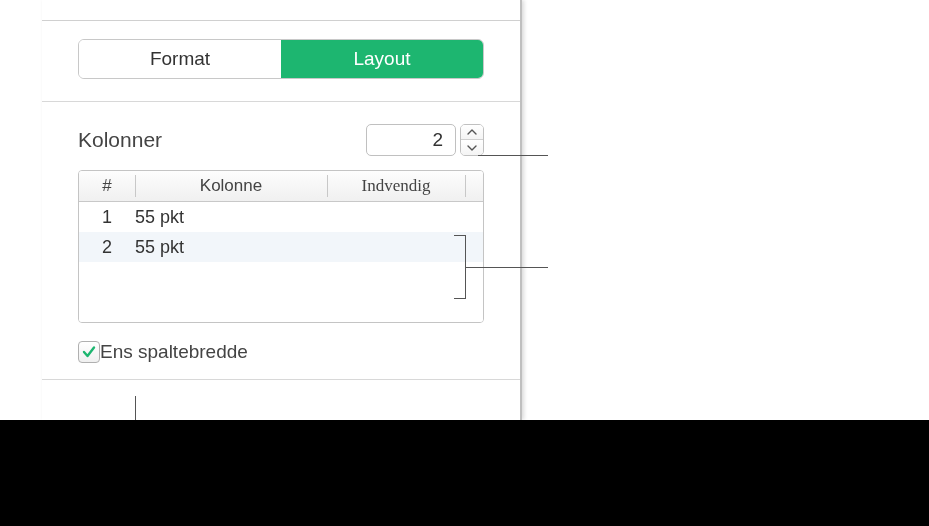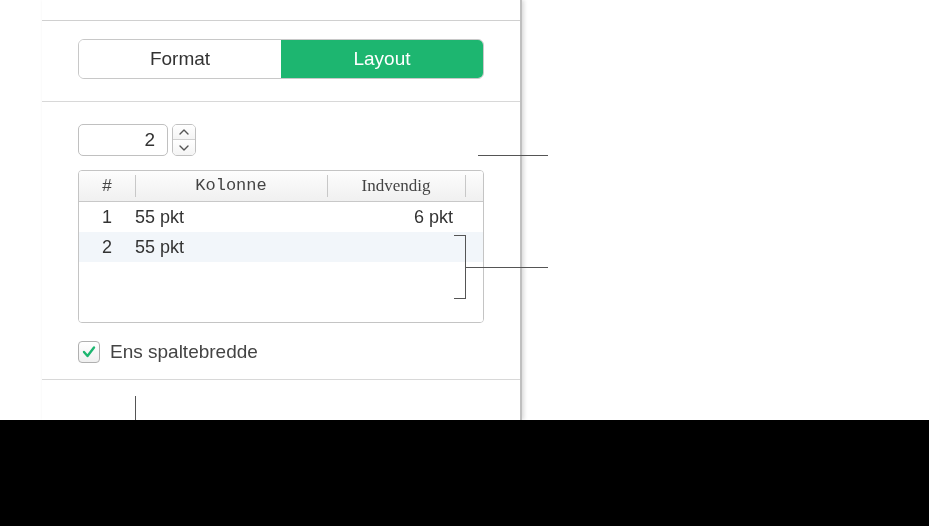--- a/index.html
+++ b/index.html
@@ -145,21 +145,21 @@
       content: "";
       position: absolute;
       left: 0;
       top: 4px;
       bottom: 4px;
       width: 1px;
       background: #c8c8c8;
     }
     
     .th-num { flex: 0 0 56px; }
-    .th-col { flex: 1; font-family: Liberation Mono, monospace; }
+    .th-col { flex: 1; }
     .th-gutter { flex: 0 0 138px; font-family: Liberation Serif, serif; }
     .th-end { flex: 0 0 18px; padding: 5px 0; }
     
     .table-body {
       background: #fff;
     }
     
     .trow {
       display: flex;
       font-size: 18px;
@@ -178,21 +178,21 @@
     .td-end { flex: 0 0 18px; }
     
     .trow.empty {
       height: 60px;
     }
     
     .checkbox-row {
       display: flex;
       align-items: center;
       margin: 18px 36px 0 36px;
-      gap: 10px;
+      gap: 0;
     }
     
     .checkbox {
       width: 22px;
       height: 22px;
       border: 1px solid #b0b0b0;
       border-radius: 4px;
       background: linear-gradient(#ffffff, #f0f0f0);
       display: flex;
       align-items: center;
@@ -268,20 +268,21 @@
   <div class="top-divider"></div>
 
   <div class="tab-group">
     <div class="tab">Format</div>
     <div class="tab active">Layout</div>
   </div>
 
   <div class="section-divider"></div>
 
   <div class="columns-row">
+    <span class="columns-label">Kolonner</span>
     <div class="stepper-wrap">
       <input class="stepper-input" value="2" style="">
       <div class="stepper-buttons">
         <button class="stepper-btn">
           <svg width="10" height="6" viewBox="0 0 10 6">
               <path d="M1 5 L5 1 L9 5" stroke="#555" stroke-width="1.4" fill="none" stroke-linecap="round" stroke-linejoin="round"></path>
             </svg>
         </button>
         <button class="stepper-btn">
           <svg width="10" height="6" viewBox="0 0 10 6">
@@ -296,21 +297,20 @@
     <div class="table-header">
       <div class="th th-num">#</div>
       <div class="th th-col">Kolonne</div>
       <div class="th th-gutter">Indvendig</div>
       <div class="th th-end"></div>
     </div>
     <div class="table-body">
       <div class="trow">
         <div class="td-num">1</div>
         <div class="td-col">55 pkt</div>
-        <div class="td-gutter">6 pkt</div>
         <div class="td-end"></div>
       </div>
       <div class="trow">
         <div class="td-num">2</div>
         <div class="td-col">55 pkt</div>
         <div class="td-gutter"></div>
         <div class="td-end"></div>
       </div>
       <div class="trow empty"></div>
     </div>

